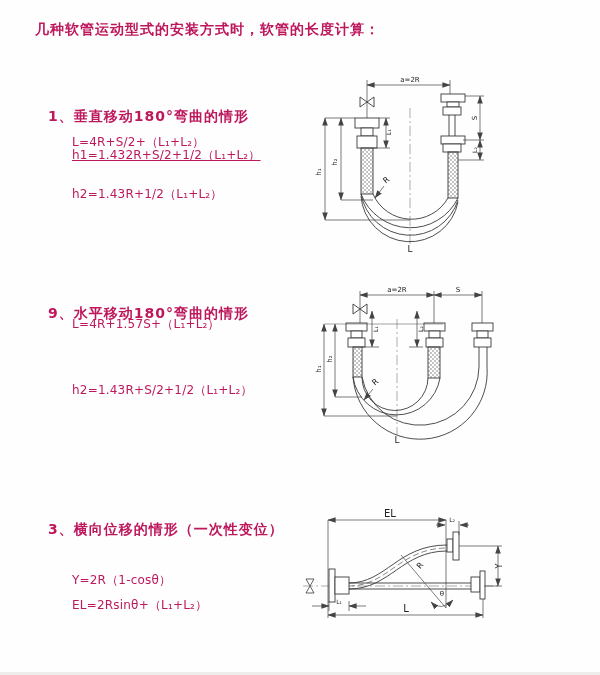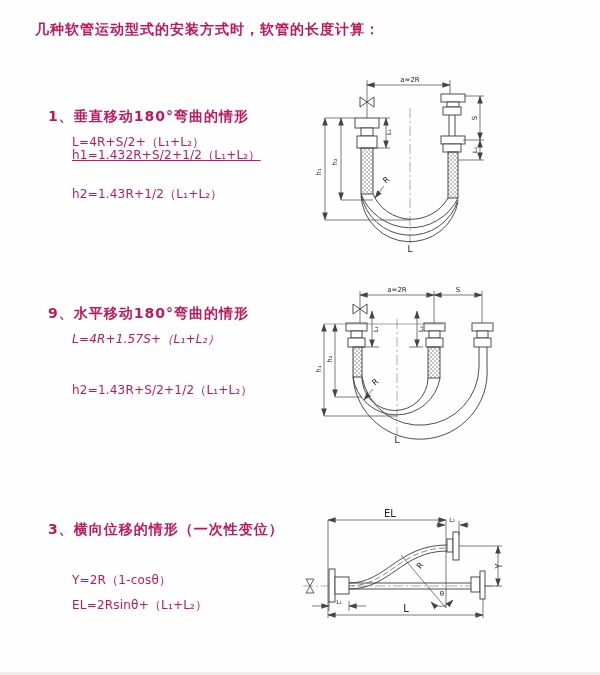--- a/index.html
+++ b/index.html
@@ -19,21 +19,21 @@
 <div class="page">
 
   <div class="title">几种软管运动型式的安装方式时，软管的长度计算：</div>
 
   <div class="heading" style="top:108px;">1、垂直移动180°弯曲的情形</div>
   <div class="formula" style="top:134px;">L=4R+S/2+（L₁+L₂）</div>
   <div class="formula" style="top:147px;text-decoration:underline;">h1=1.432R+S/2+1/2（L₁+L₂）</div>
   <div class="formula" style="top:186px;">h2=1.43R+1/2（L₁+L₂）</div>
 
   <div class="heading" style="top:305px;">9、水平移动180°弯曲的情形</div>
-  <div class="formula" style="top:331px;font-style:italic;">L=4R+1.57S+（L₁+L₂）</div>
+  <div class="formula" style="top:316px;">L=4R+1.57S+（L₁+L₂）</div>
   <div class="formula" style="top:382px;">h2=1.43R+S/2+1/2（L₁+L₂）</div>
 
   <div class="heading" style="top:521px;">3、横向位移的情形（一次性变位）</div>
   <div class="formula" style="top:572px;">Y=2R（1-cosθ）</div>
   <div class="formula" style="top:597px;">EL=2Rsinθ+（L₁+L₂）</div>
 
   <svg class="diagram" style="left:315px;top:72px;" width="210" height="190" viewBox="0 0 210 190">
     <defs>
       <marker id="ar1" viewBox="0 0 10 10" refX="9.5" refY="5" markerWidth="8" markerHeight="8" markerUnits="userSpaceOnUse" orient="auto-start-reverse">
         <path d="M0 1.5 L10 5 L0 8.5 Z" fill="#444"></path>

